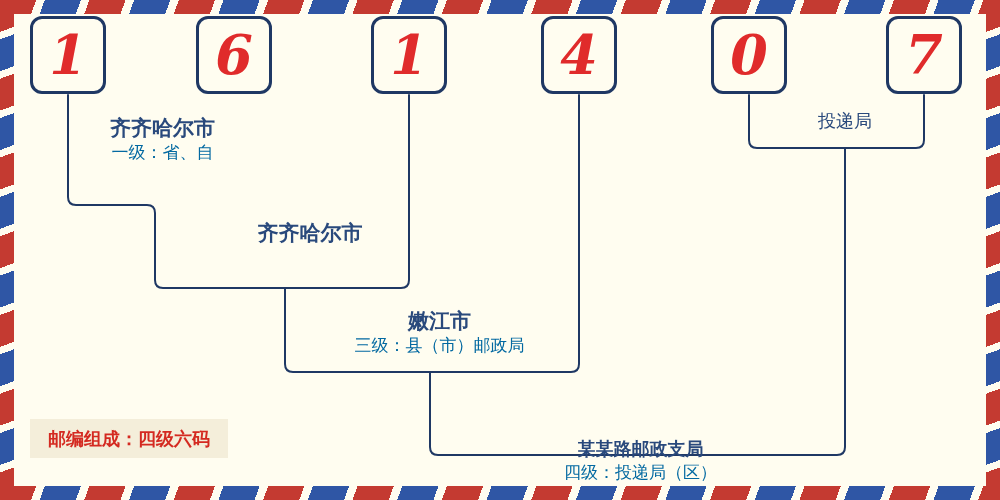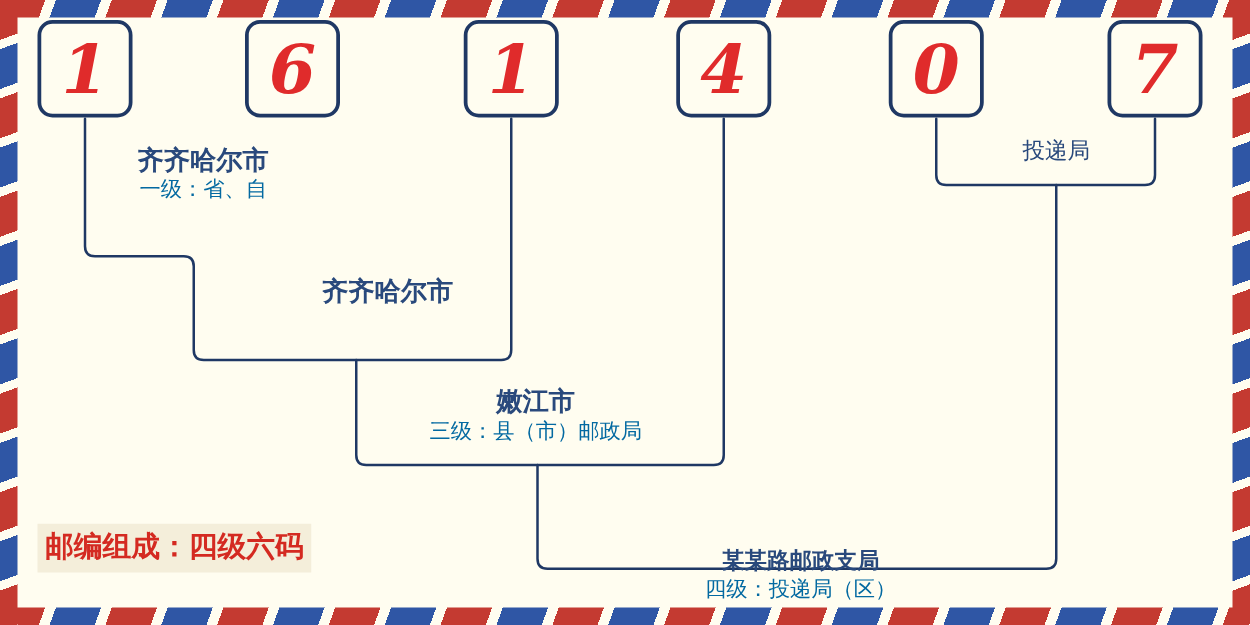--- a/index.html
+++ b/index.html
@@ -80,23 +80,23 @@
     font-weight: normal;
     font-size: 18px;
     line-height: 23px;
   }
   .footer-note {
     position: absolute;
     left: 30px; top: 419px;
     background: #f4eeda;
     color: #d42a21;
     font-weight: bold;
-    font-size: 23px;
+    font-size: 18px;
     line-height: 23px;
-    padding: 8px 6px;
+    padding: 8px 18px;
   }
 </style>
 </head>
 <body>
 
 <div class="stage">
 
   <div class="border-strip bs-top"></div>
   <div class="border-strip bs-bottom"></div>
   <div class="border-strip bs-left"></div>
@@ -130,21 +130,21 @@
 
   <div class="label-group" style="left:70px; top:115px; width:185px">
     <div class="cn-name">齐齐哈尔市</div>
     <div class="cn-level">一级：省、自</div>
   </div>
 
   <div class="label-group" style="left:220px; top:220px; width:180px">
     <div class="cn-name">齐齐哈尔市</div>
   </div>
 
-  <div class="label-group" style="left:276px; top:308px; width:305px">
+  <div class="label-group" style="left:287px; top:308px; width:305px">
     <div class="cn-name">嫩江市</div>
     <div class="cn-level">三级：县（市）邮政局</div>
   </div>
 
   <div class="label-group" style="left:488px; top:393px; width:305px">
     <div class="cn-name sm">某某路邮政支局</div>
     <div class="cn-level">四级：投递局（区）</div>
   </div>
 
   <div class="delivery-office">投递局</div>

